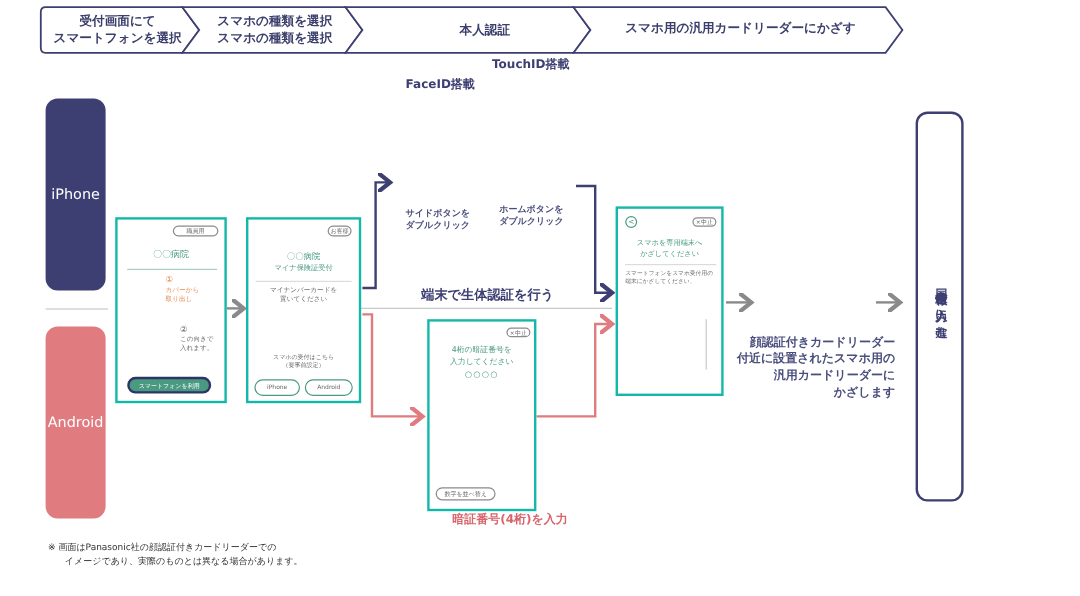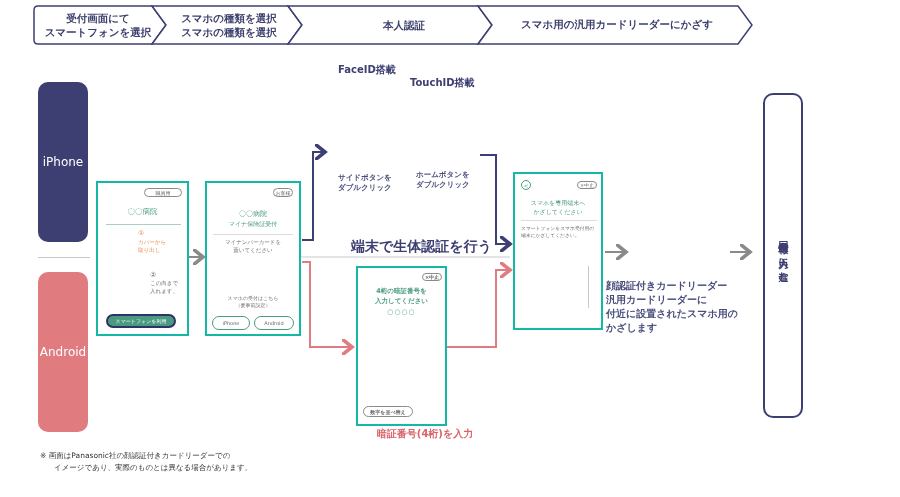--- a/index.html
+++ b/index.html
@@ -23,21 +23,21 @@
   .green { color: #4a9a82; }
   .orange { color: #e8874b; }
   .gray-text { color: #6a6a6a; }
   .pill { position: absolute; border: 1px solid #8a8a8a; border-radius: 8px; display: flex; align-items: center; justify-content: center;
     font-size: 5px; color: #666; }
   .hr-green { position: absolute; height: 1px; background: #a9cfc2; }
 
   .bio-label { position: absolute; font-size: 7.5px; line-height: 10px; font-weight: bold; color: #4a4e7c; }
   .big-label { position: absolute; font-size: 10.5px; font-weight: bold; color: #3d3f72; }
   .red-label { position: absolute; font-size: 10px; line-height: 14px; font-weight: bold; color: #d9646b; text-align: center; }
-  .navy-label { position: absolute; font-size: 10px; line-height: 14px; font-weight: bold; color: #4a4e7c; text-align: left; }
+  .navy-label { position: absolute; font-size: 10px; line-height: 14px; font-weight: bold; color: #4a4e7c; text-align: right; }
 
   #final-box { position: absolute; left: 763px; top: 93px; width: 40px; height: 325px; border: 2px solid #3d3f72; border-radius: 10px;
     display: flex; align-items: center; justify-content: center; }
   #final-text { writing-mode: vertical-rl; font-size: 10px; font-weight: bold; color: #3d3f72; letter-spacing: 1px; }
 
   #footnote { position: absolute; left: 40px; top: 450px; font-size: 7.5px; line-height: 12px; color: #333; }
   svg { position: absolute; left: 0; top: 0; overflow: visible; }
 </style>
 </head>
 <body>
@@ -61,21 +61,21 @@
     </div>
 </div>
 <div class="step-label" style="left:314px;width:180px;">
   <div>本人認証</div>
 </div>
 <div class="step-label" style="left:492px;width:250px;font-family:Liberation Serif, serif;">
   <div>スマホ用の汎用カードリーダーにかざす</div>
 </div>
 
 <div class="big-label" style="left:338px;top:63px;font-size:10px;">FaceID搭載</div>
-<div class="big-label" style="left:410px;top:76px;font-size:10px;">TouchID搭載</div>
+<div class="big-label" style="left:410px;top:47px;font-size:10px;">TouchID搭載</div>
 
 <div class="side-tab" id="tab-iphone">
     <span>iPhone</span>
   </div>
 <div class="side-tab" id="tab-android">
     <span>Android</span>
   </div>
 <div class="sep-line" style="left:38px;top:257px;width:52px;"></div>
 
 <svg width="900" height="497">
@@ -146,23 +146,23 @@
 </div>
 
 <div class="bio-label" style="left:338px;top:173px;">
   <div>サイドボタンを</div>
   <div>ダブルクリック</div>
 </div>
 <div class="bio-label" style="left:416px;top:170px;">
   <div>ホームボタンを</div>
   <div>ダブルクリック</div>
 </div>
-<div class="big-label" style="left:351px;top:238px;font-size:14px;">端末で生体認証を行う</div>
-
-<div class="screen" style="left:356px;top:266px;width:91px;height:160px;font-weight:bold;">
+<div class="big-label" style="left:351px;top:238px;font-size:11px;">端末で生体認証を行う</div>
+
+<div class="screen" style="left:356px;top:266px;width:91px;height:160px;">
   <div class="pill" style="left:64px;top:5px;width:20px;height:8px;">×中止</div>
   <div class="abs green" style="left:0;top:18px;width:87px;text-align:center;font-size:6.5px;line-height:10px;">
     <div>4桁の暗証番号を</div>
     <div>入力してください</div>
   </div>
   <div class="abs green" style="left:0;top:40px;width:87px;text-align:center;font-size:7px;letter-spacing:1px;">○○○○</div>
   <div class="pill" style="left:5px;top:138px;width:50px;height:11px;">数字を並べ替え</div>
 </div>
 
 <div class="red-label" style="left:300px;top:427px;width:250px;">
@@ -179,22 +179,22 @@
   <div class="hr-green" style="left:6px;top:46px;width:76px;background:#dcdcdc;"></div>
   <div class="abs gray-text" style="left:6px;top:51px;font-size:4.8px;line-height:7px;">
     <div>スマートフォンをスマホ受付用の</div>
     <div>端末にかざしてください。</div>
   </div>
   <div class="abs" style="left:73px;top:92px;width:1px;height:42px;background:#c9c9c9;"></div>
 </div>
 
 <div class="navy-label" style="left:606px;top:279px;width:140px;">
   <div>顔認証付きカードリーダー</div>
+  <div>付近に設置されたスマホ用の</div>
   <div>汎用カードリーダーに</div>
-  <div>付近に設置されたスマホ用の</div>
   <div>かざします</div>
 </div>
 
 <div id="final-box">
   <div id="final-text">同意情報の入力に進む</div>
 </div>
 
 <div id="footnote">
   <div>※ 画面はPanasonic社の顔認証付きカードリーダーでの</div>
   <div style="padding-left:14px;">イメージであり、実際のものとは異なる場合があります。</div>

